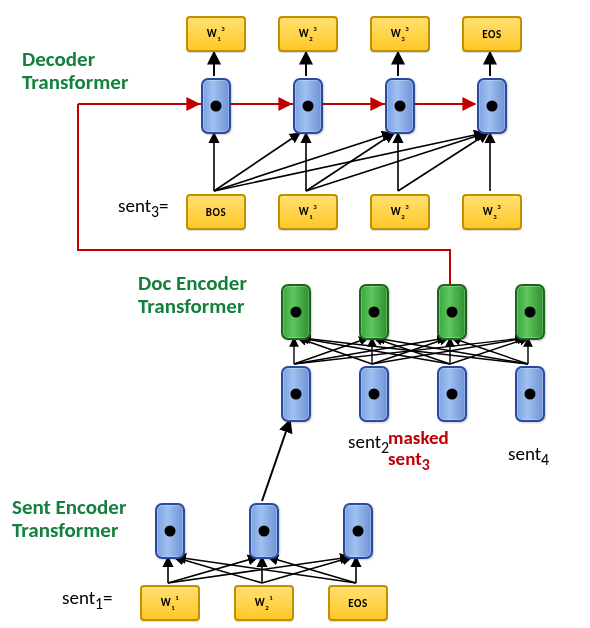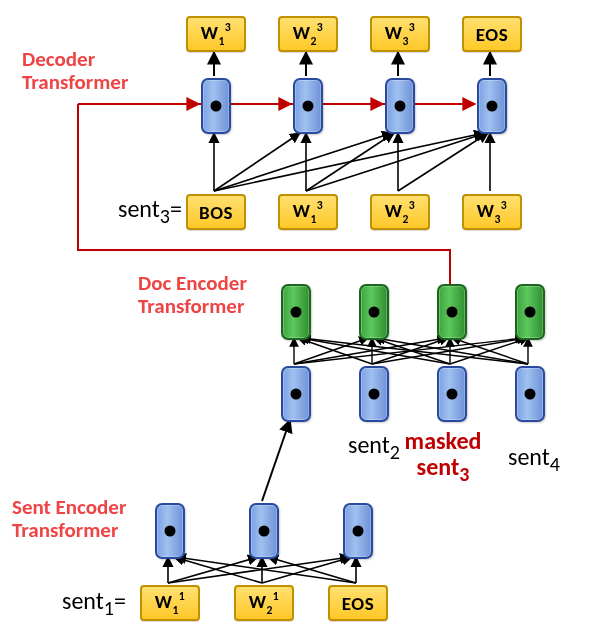--- a/index.html
+++ b/index.html
@@ -1,27 +1,27 @@
 <!DOCTYPE html>
 <html><head>
 <meta charset="utf-8">
 <style>
   html,body{margin:0;padding:0}
   body{width:590px;height:628px;font-family:"Segoe UI",Calibri,Arial,sans-serif;background:#fff;position:relative;overflow:hidden}
   svg{position:absolute;left:0;top:0}
 
-  .lbl{position:absolute;font-size:21px;font-weight:700;color:#ef4444;line-height:1.1}
-  .lbl-sm{position:absolute;font-size:24px;color:#000;line-height:1.1}
+  .lbl{position:absolute;font-size:21px;font-weight:700;color:#15803d;line-height:1.1}
+  .lbl-sm{position:absolute;font-size:19px;color:#000;line-height:1.1}
   .warn{color:#c00000;font-weight:700}
 
   
   .tok{position:absolute;width:56px;height:32px;border:2px solid #c09000;border-radius:4px;
        background:linear-gradient(#ffe070,#ffc828);box-shadow:0 1px 0 rgba(0,0,0,.15);
        display:flex;align-items:center;justify-content:center;font-weight:700;color:#000;
-       font-size:19px;letter-spacing:.5px}
+       font-size:11px;letter-spacing:.5px}
   .tok sub{font-size:.62em;vertical-align:sub;position:relative;top:.1em}
   .tok sup{font-size:.62em;vertical-align:super;position:relative;top:-.1em}
 
   
   .cap{position:absolute;width:26px;height:52px;border:2px solid #2a4aa0;border-radius:7px;
        background:linear-gradient(90deg,#7fa3e3 0%,#9fc0f0 40%,#6f93d7 100%);
        box-shadow:inset 0 0 0 1px rgba(255,255,255,.25),1px 1px 2px rgba(0,0,0,.2)}
   .cap::after{content:"";position:absolute;width:11px;height:11px;border-radius:50%;
        background:#000;left:50%;top:50%;transform:translate(-50%,-50%)}
   .cap.green{background:linear-gradient(90deg,#3ea63e 0%,#5ec75e 40%,#2f8f2f 100%);border-color:#1c651c}
@@ -117,21 +117,21 @@
   <span>sent</span><sub>3</sub><span>=</span>
 </div>
 
 <div class="lbl-sm" style="left:62px;top:588px">
   <span>sent</span><sub>1</sub><span>=</span>
 </div>
 
 <div class="lbl-sm" style="left:348px;top:432px">
   <span>sent</span><sub>2</sub>
 </div>
-<div class="lbl-sm warn" style="left:400px;top:428px;text-align:center;width:86px">
+<div class="lbl-sm warn" style="left:388px;top:428px;text-align:left;width:86px">
   <span>masked</span><br>
   <span>sent</span><sub>3</sub>
 </div>
 <div class="lbl-sm" style="left:508px;top:444px">
   <span>sent</span><sub>4</sub>
 </div>
 
 <div class="tok" style="left:186px;top:16px">
     <span><span>W</span><sub>1</sub><sup>3</sup></span>
   </div>

